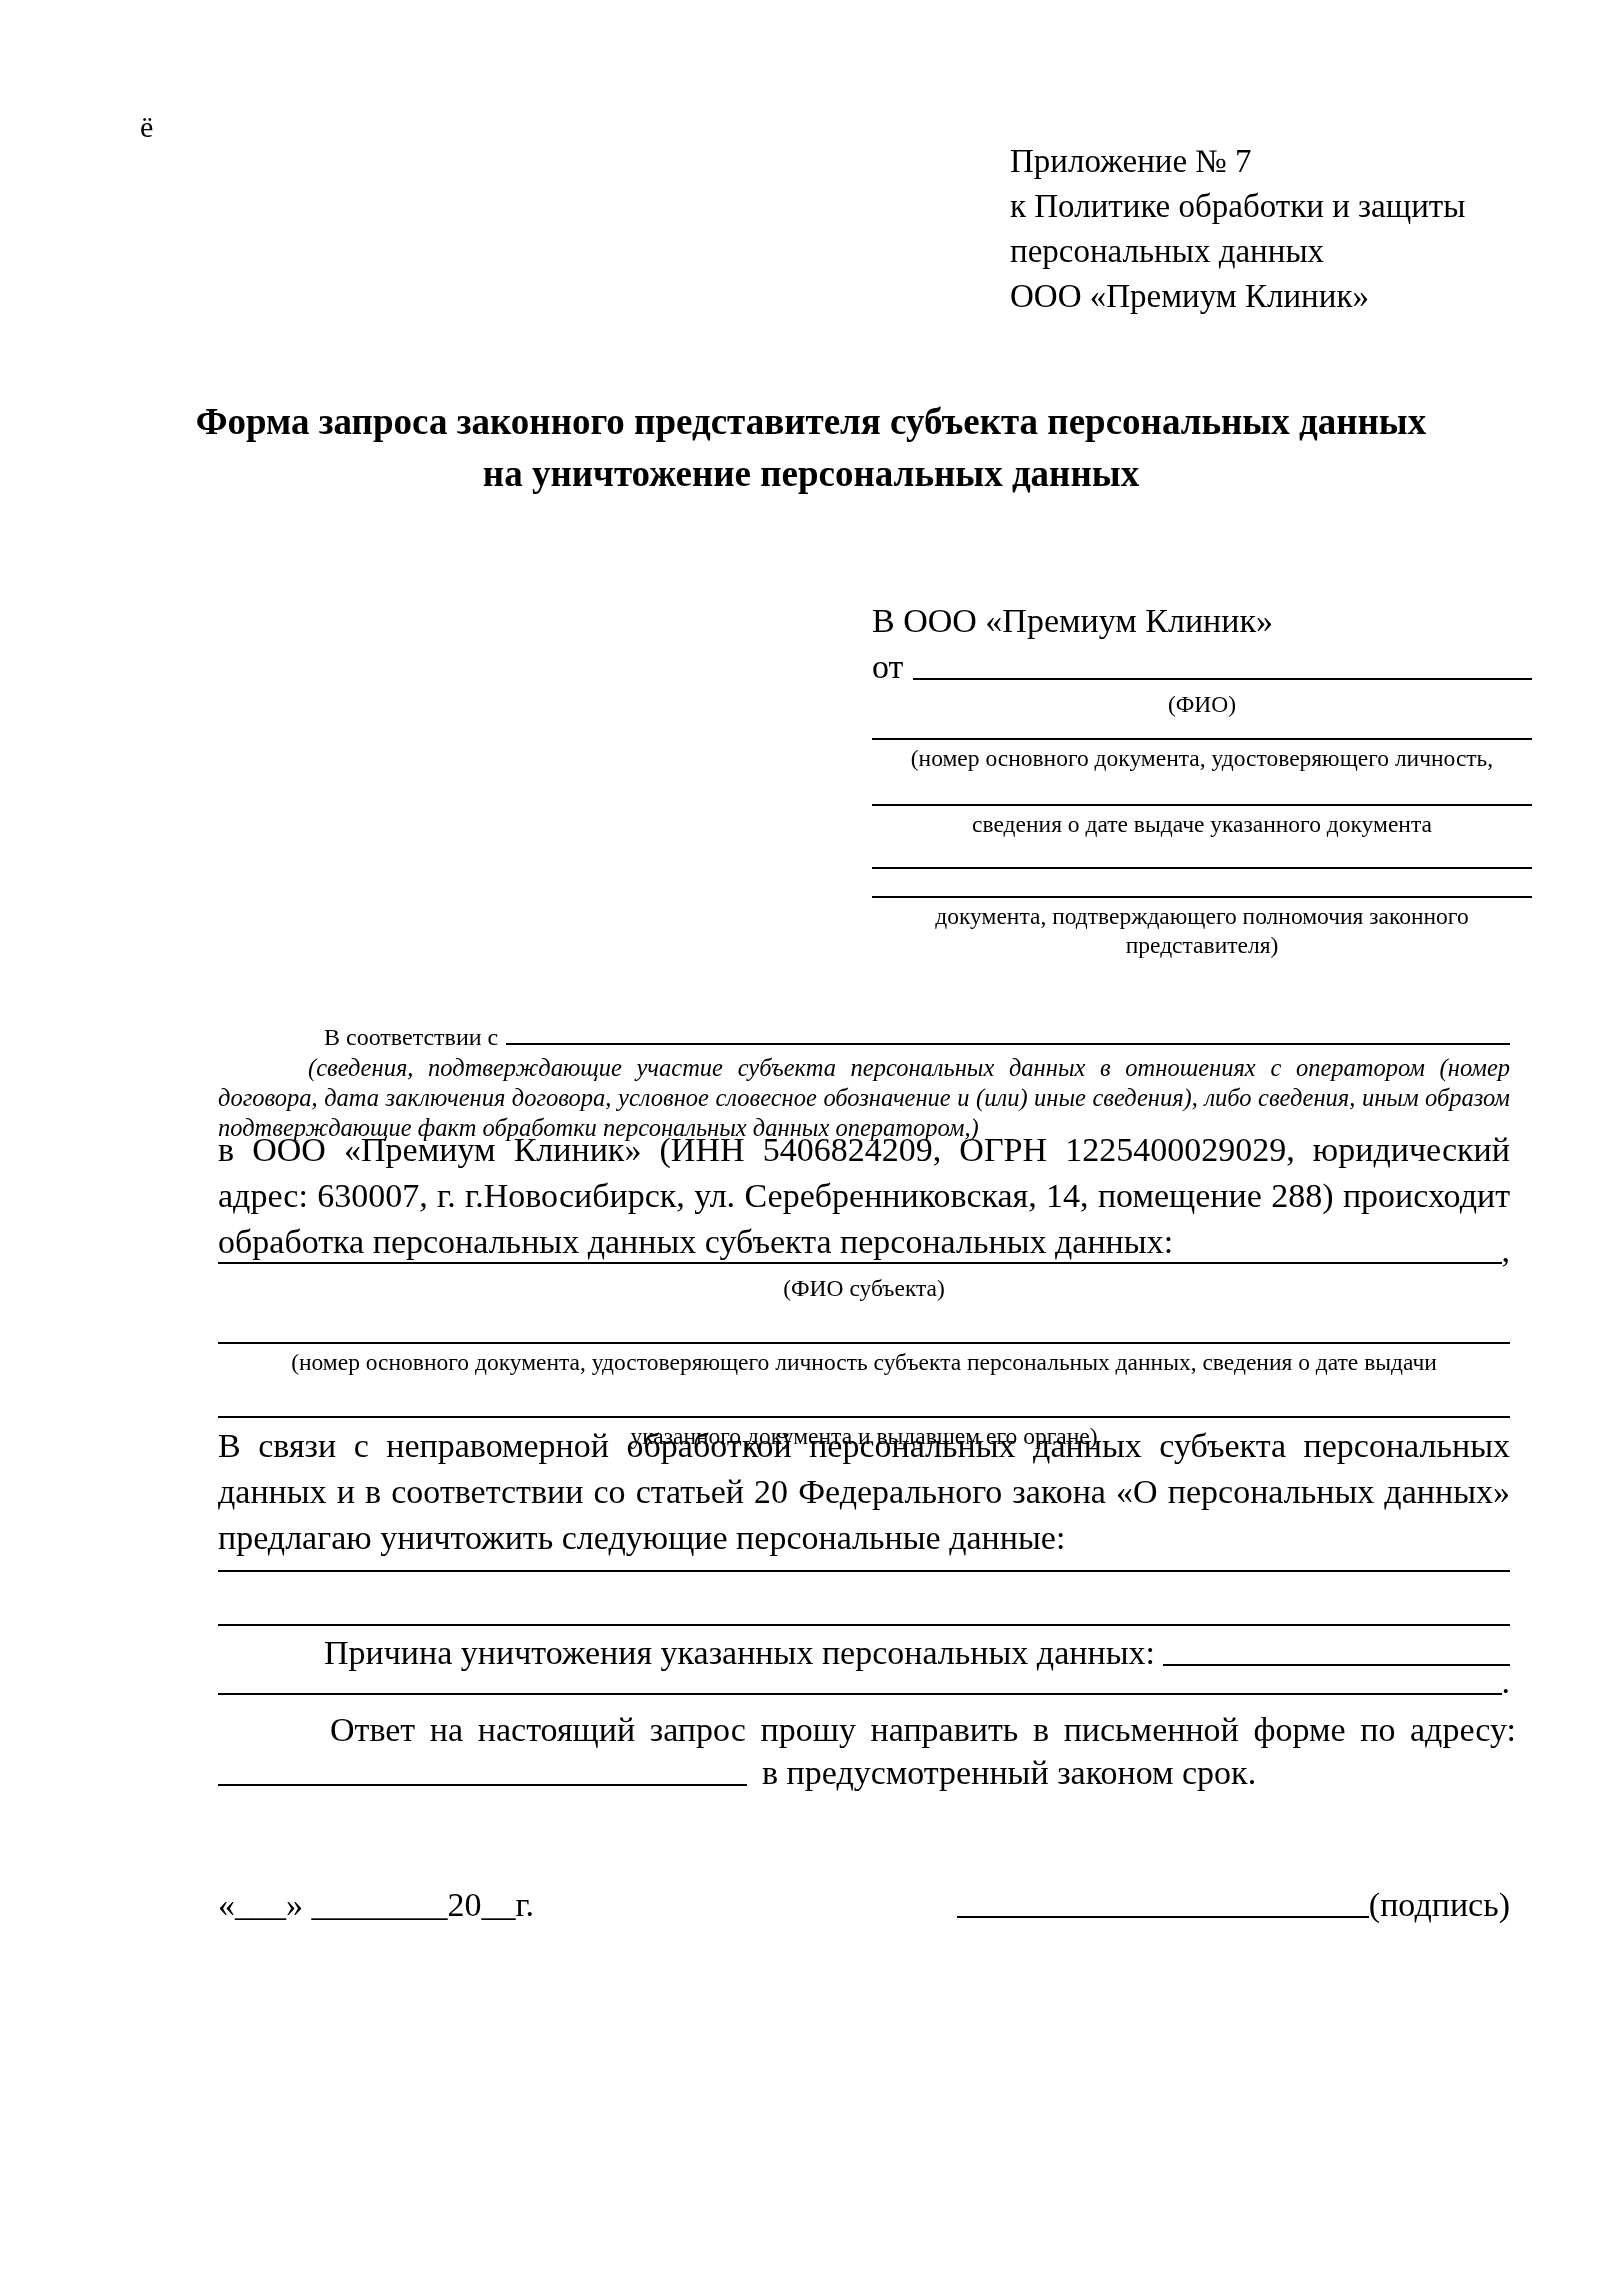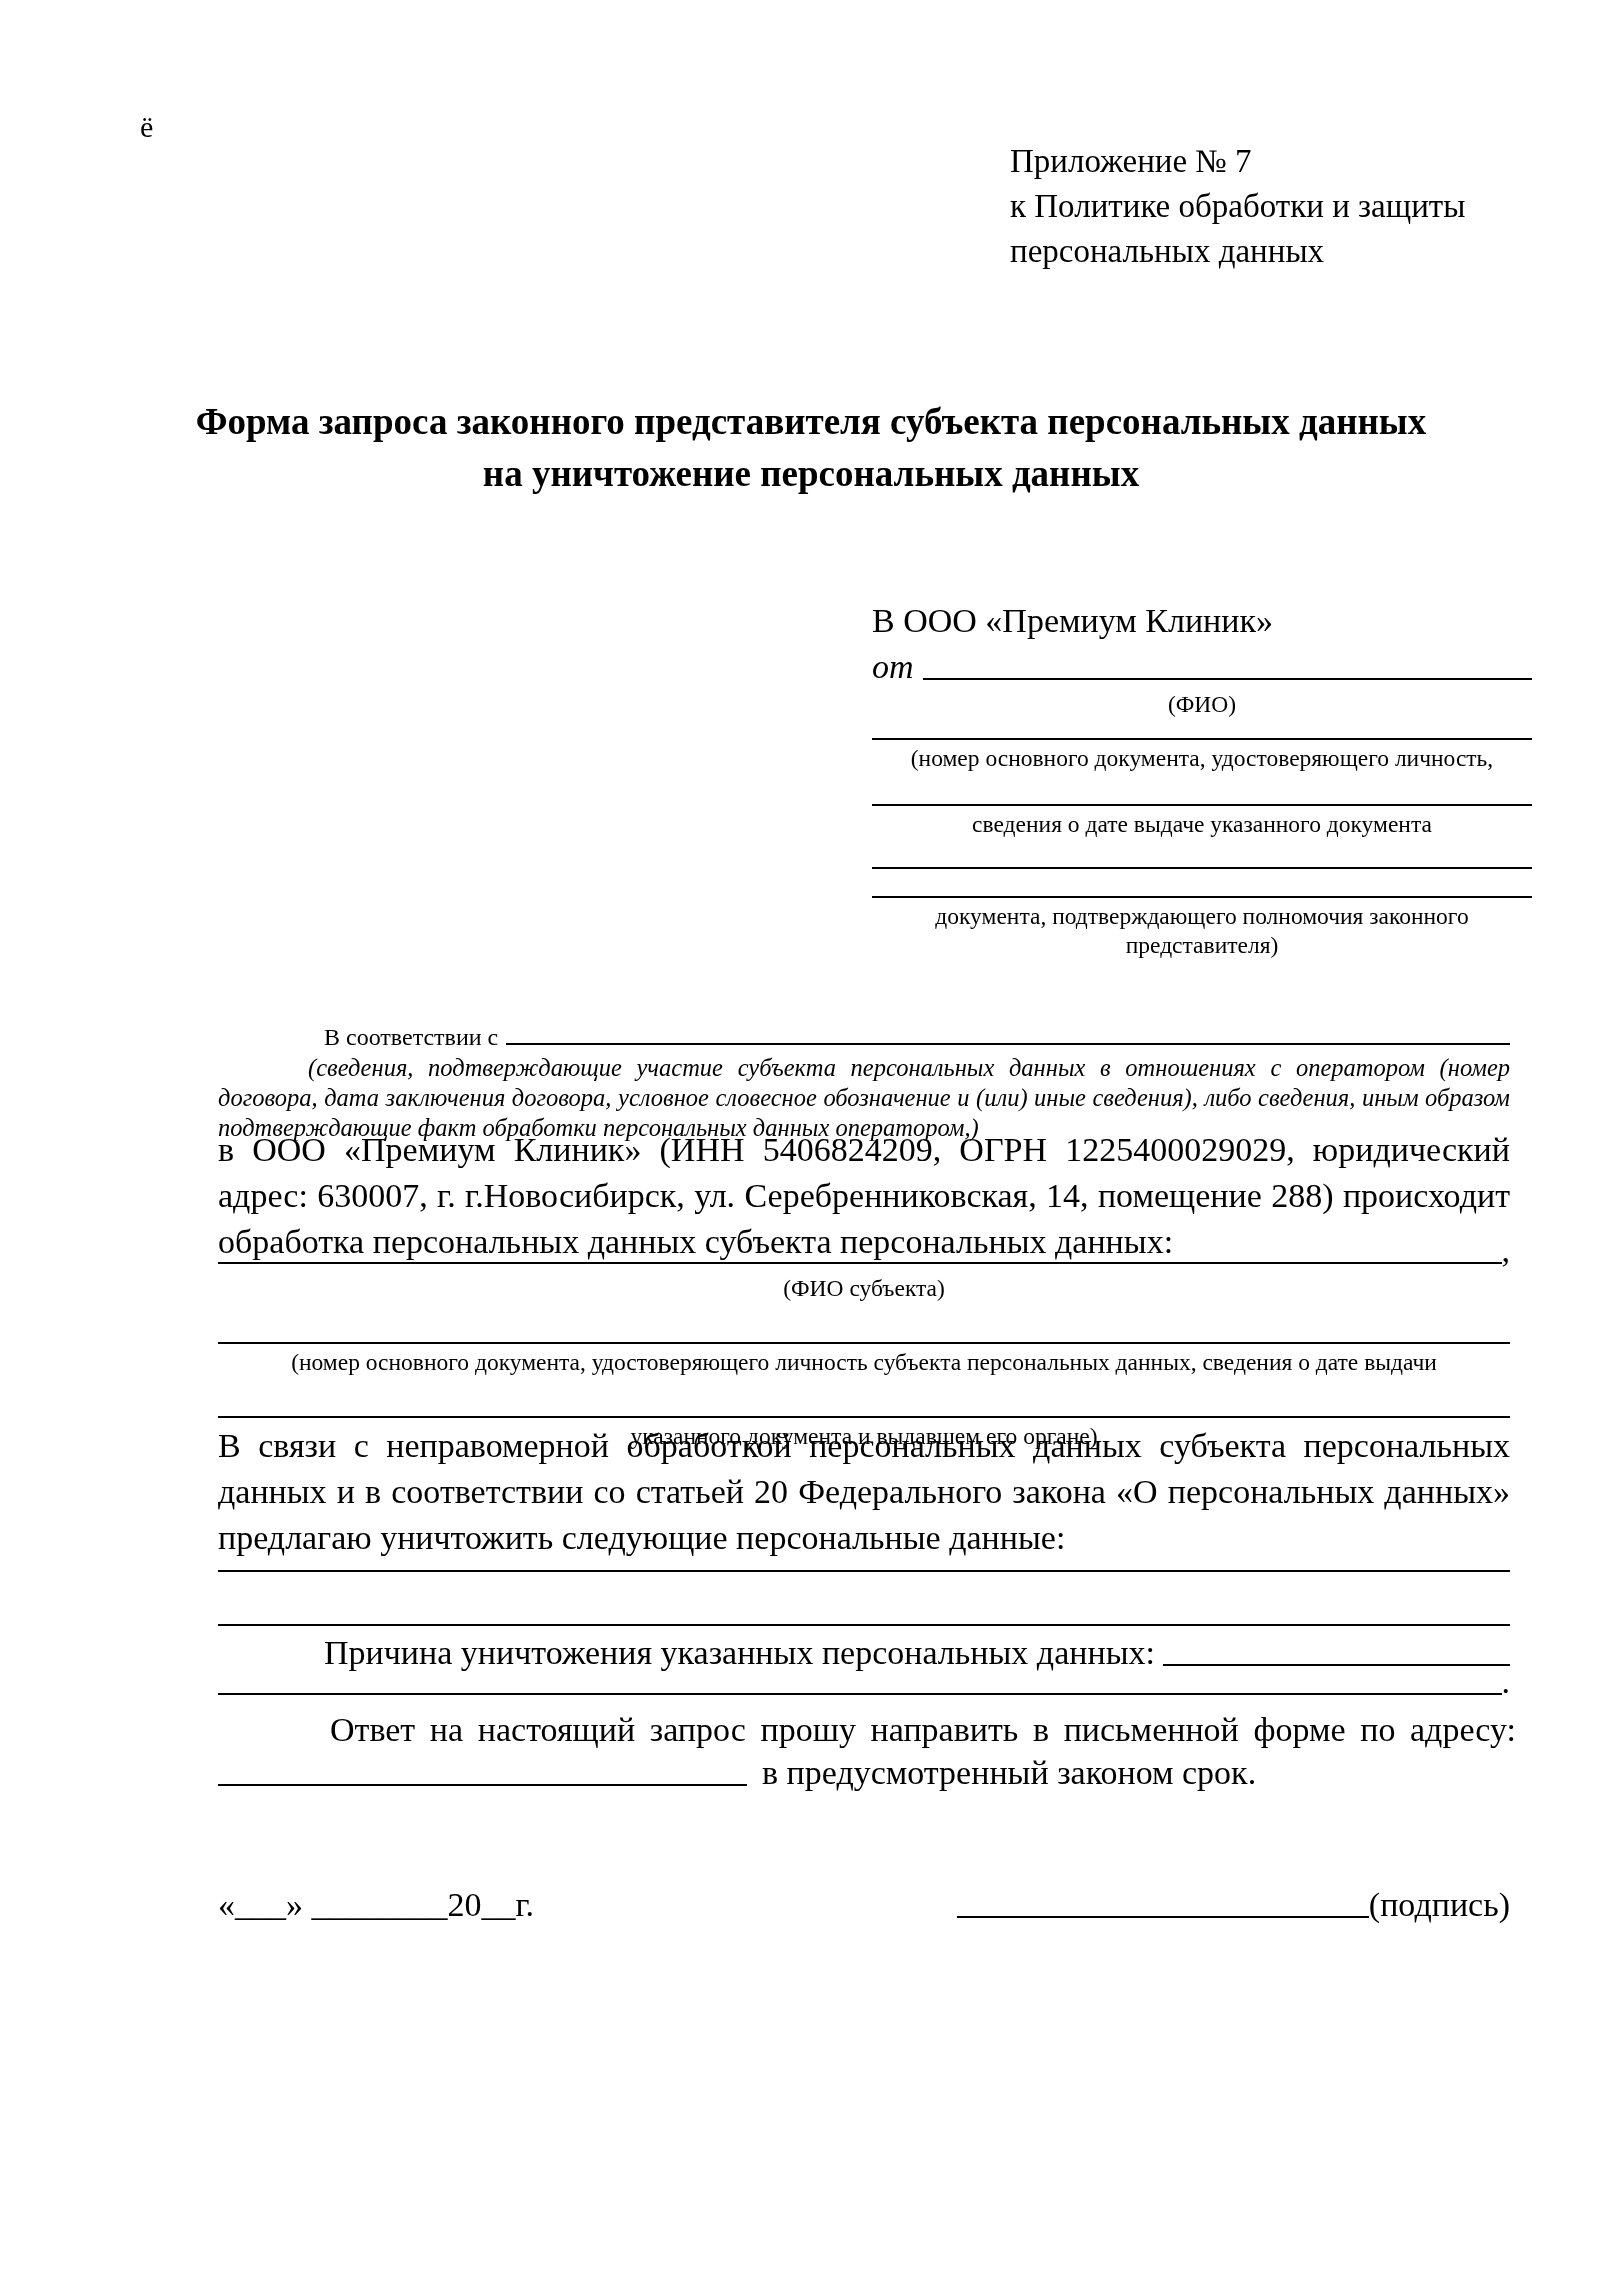--- a/index.html
+++ b/index.html
@@ -19,21 +19,21 @@
   .header-right { left:1010px; top:139px; width:510px; font-size:33px; line-height:45px; }
 
   .title {
     left:165px; top:396px; width:1292px;
     font-size:37px; font-weight:bold; text-align:center; line-height:52px;
   }
 
   .addressee { left:872px; top:598px; width:660px; font-size:34px; }
   .addressee .to-line { line-height:45px; }
   .from-row { display:flex; align-items:flex-end; height:43px; }
-  .from-row .from-label { padding-right:9.8px;font-style:italic; }
+  .from-row .from-label { padding-right:9.8px; }
 
   .fill { flex:1 1 auto; border-bottom:2.9px solid #000; margin-bottom:5.9px; }
   .u-fixed { display:inline-block; border-bottom:2.9px solid #000; margin-bottom:5.9px; }
   .u-line { height:0; border-top:2.9px solid #000; }
 
   .caption { font-size:23.5px; line-height:29px; text-align:center; }
 
   .addressee .u-line.l1 { margin-top:19.6px; }
   .addressee .u-line.l2 { margin-top:31px; }
   .addressee .u-line.l3 { margin-top:27.4px; }
@@ -85,20 +85,21 @@
 <body>
 
 <div class="page">
 
   <div class="abs stray">ё</div>
 
   <div class="abs header-right">
     <div>Приложение № 7</div>
     <div>к Политике обработки и защиты</div>
     <div>персональных данных</div>
+    <div>ООО «Премиум Клиник»</div>
   </div>
 
   <div class="abs title">
     <span>Форма запроса законного представителя субъекта персональных данных</span><br>
     <span>на уничтожение персональных данных</span>
   </div>
 
   <div class="abs addressee">
     <div class="to-line">В ООО «Премиум Клиник»</div>
     <div class="from-row">

